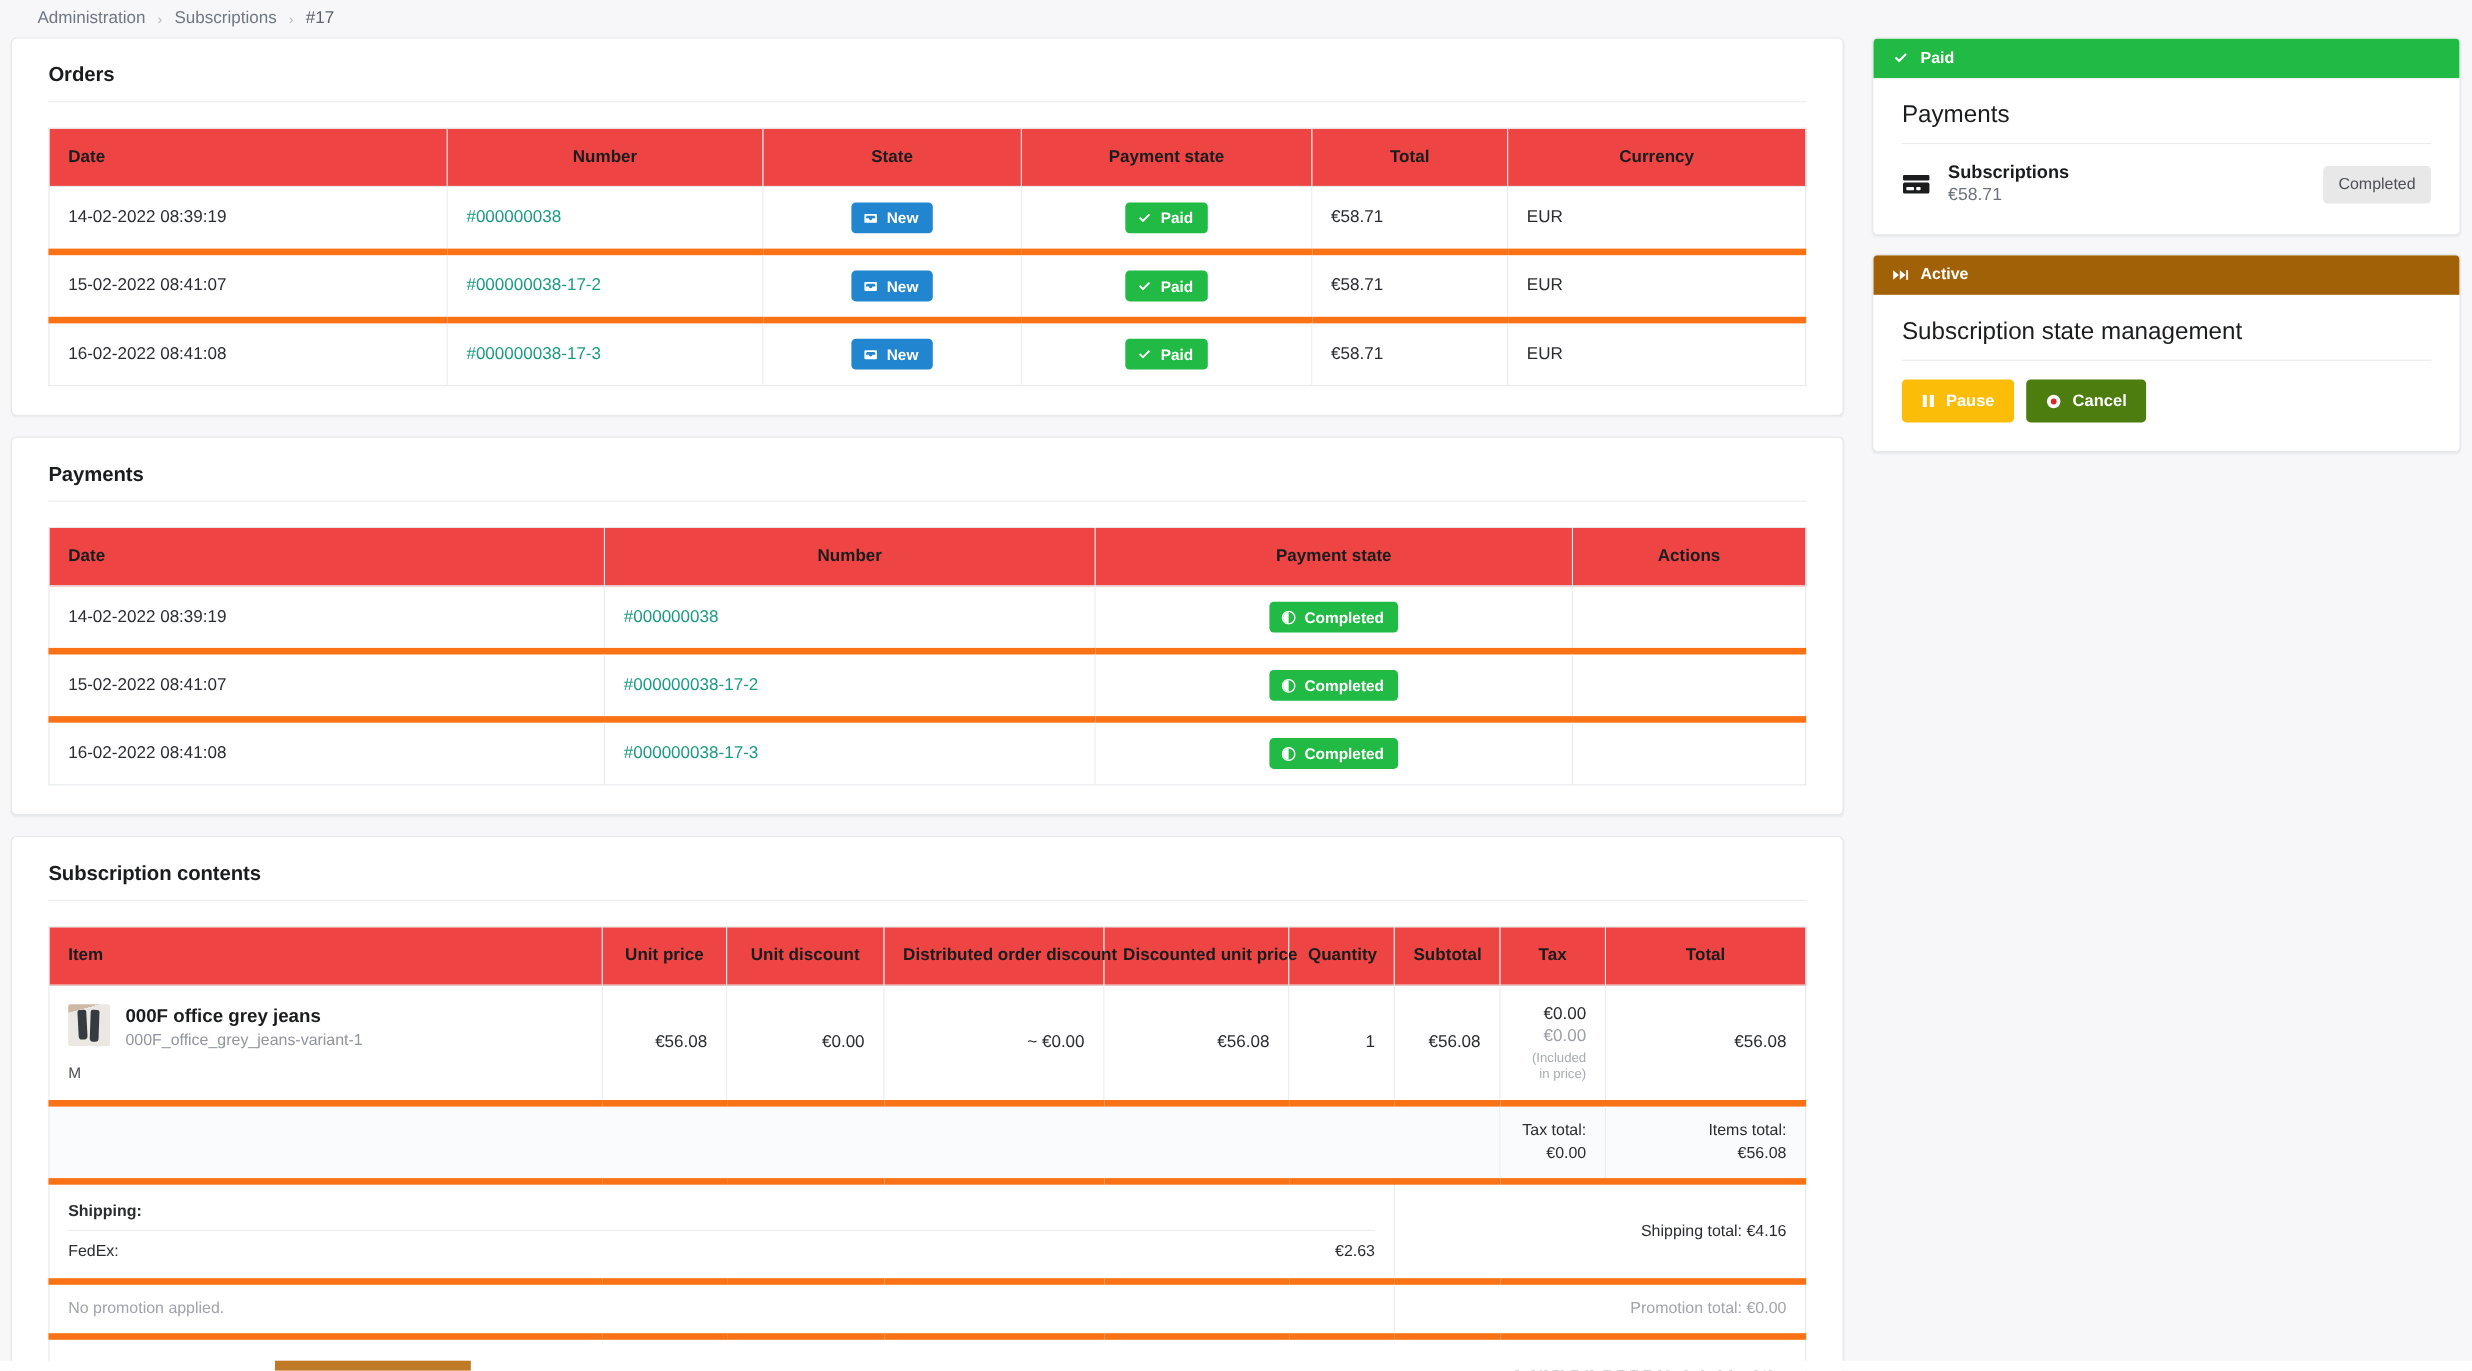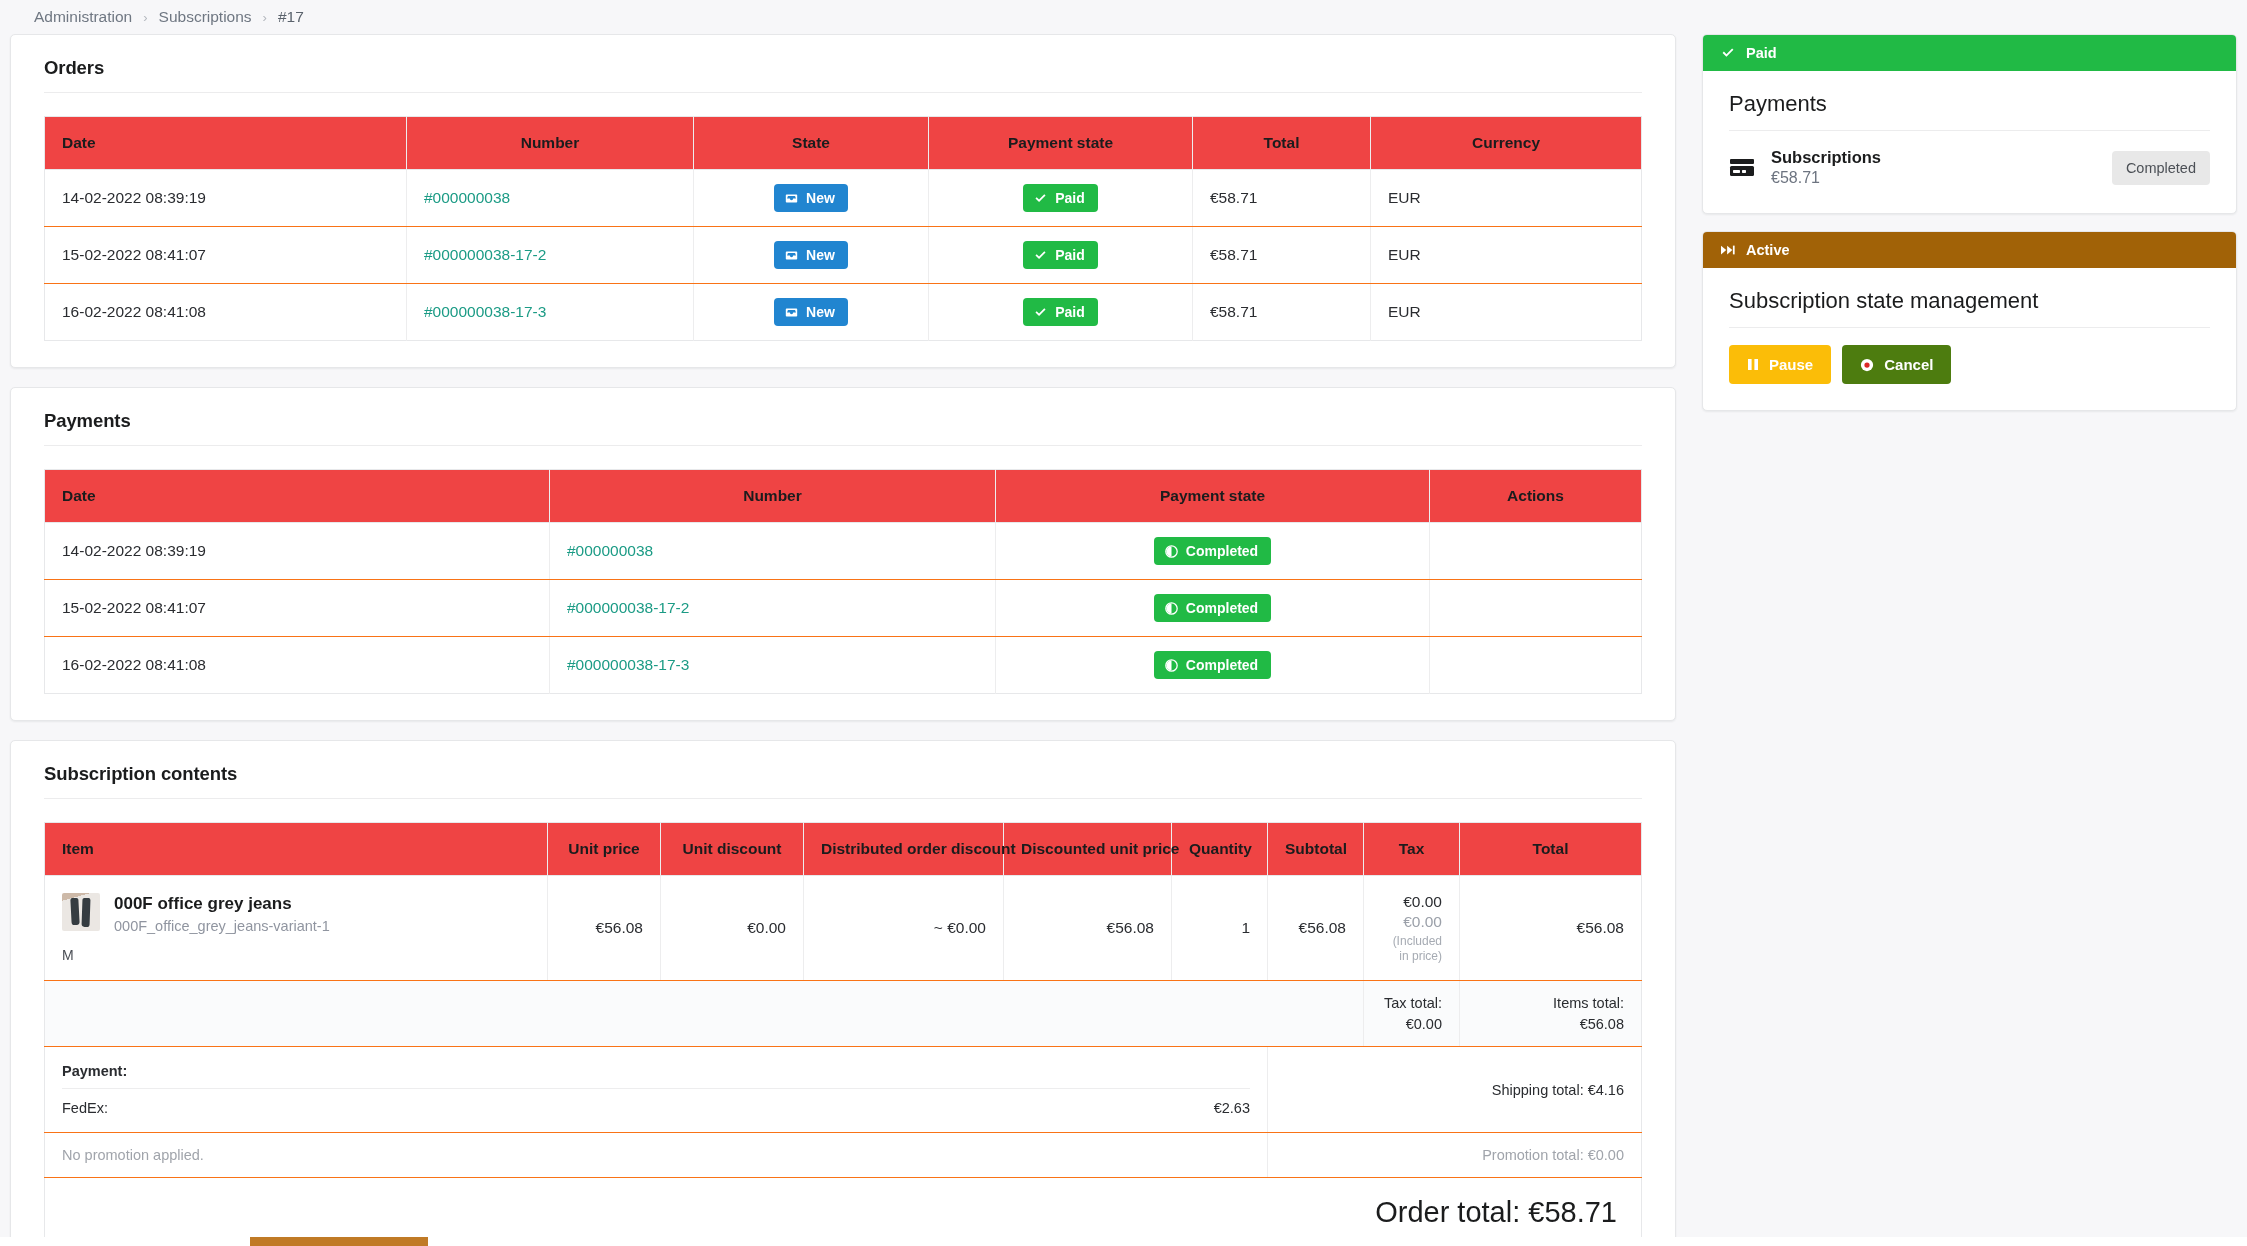--- a/index.html
+++ b/index.html
@@ -71,21 +71,21 @@
     padding: 17px 17px;
     border-bottom: 1px solid #e7e8ea;
     border-right: 1px solid #ededee;
     text-align: center;
     white-space: nowrap;
   }
   table.tbl thead th:last-child { border-right: none; }
   table.tbl thead th.left { text-align: left; }
   table.tbl tbody td {
     padding: 14px 17px;
-    border-bottom: 1px solid #f97316;
+    border-bottom: 6px solid #f97316;
     border-right: 1px solid #ededee;
     color: #2a2c30;
     vertical-align: middle;
   }
   table.tbl tbody td:last-child { border-right: none; }
   table.tbl tbody tr:last-child td { border-bottom: none; }
   td.num-link a, .numlink {
     color: #1b9b85;
     text-decoration: none;
     cursor: pointer;
@@ -426,21 +426,21 @@
               <div class="totlabel">Tax total:</div>
               <div class="totval">€0.00</div>
             </td>
             <td>
               <div class="totlabel">Items total:</div>
               <div class="totval">€56.08</div>
             </td>
           </tr>
           <tr>
             <td colspan="6" style="padding:16px 17px">
-              <div class="ship-title">Payment:</div>
+              <div class="ship-title">Shipping:</div>
               <div class="ship-line">
                 <span>FedEx:</span>
                 <span>€2.63</span>
               </div>
             </td>
             <td colspan="3" style="vertical-align:middle">
               <div class="right-note">Shipping total: €4.16</div>
             </td>
           </tr>
           <tr>

